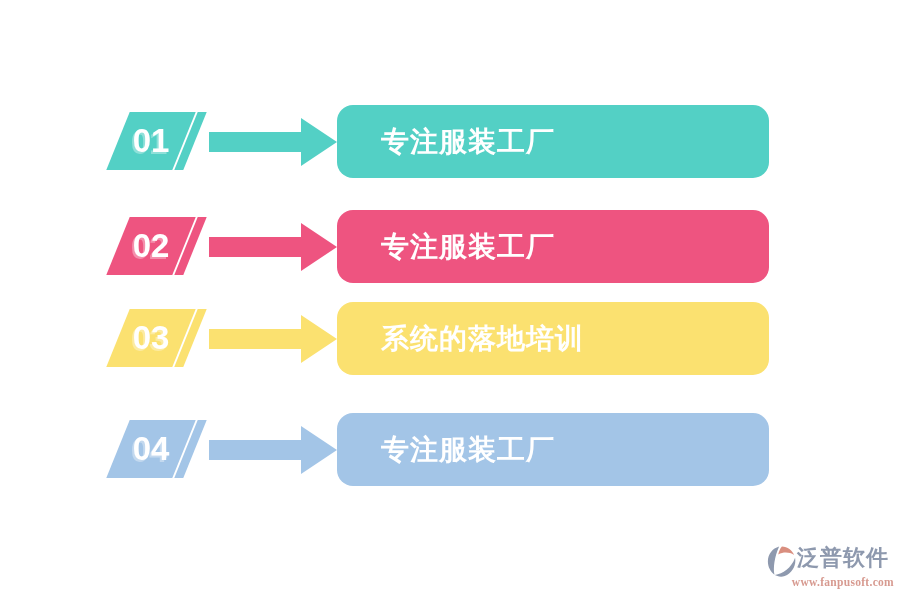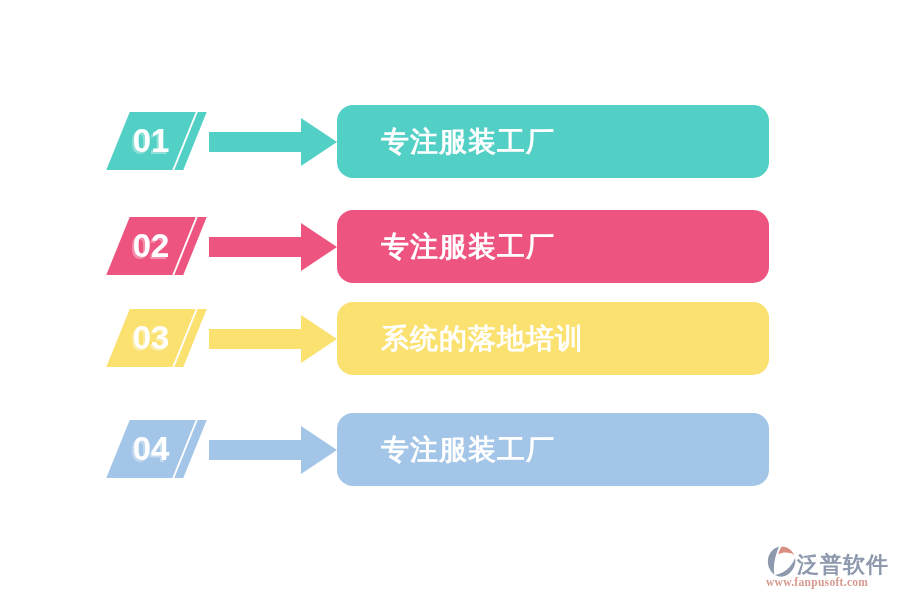--- a/index.html
+++ b/index.html
@@ -38,26 +38,26 @@
     background:currentColor; border-radius:16px;
     display:flex; align-items:center; padding-left:44px;
   }
   .step-label {
     color:#ffffff; font-size:28px; font-weight:bold; letter-spacing:1px;
     line-height:1;
   }
 
   
   .footer { position:absolute; left:766px; top:545px; width:128px; }
-  .brand-line { display:flex; align-items:flex-end; }
+  .brand-line { display:flex; align-items:flex-start; }
   .logo-icon { width:30px; height:33px; margin-right:1px; flex:0 0 auto; }
   .brand-name { font-size:22px; font-weight:bold; letter-spacing:1px; line-height:1.2; }
   .website {
     font-family:"Liberation Serif", serif; font-weight:bold;
-    font-size:11.5px; letter-spacing:0.3px; text-align:left; margin-top:-2px;
+    font-size:11.5px; letter-spacing:0.3px; text-align:right; margin-top:-2px;
   }
 </style>
 </head>
 <body>
 
 <div class="canvas">
 
   <div class="step-row" style="top: 105px; color: rgb(83, 208, 197);">
     <div class="num-group">
       <div class="para-main"></div>

